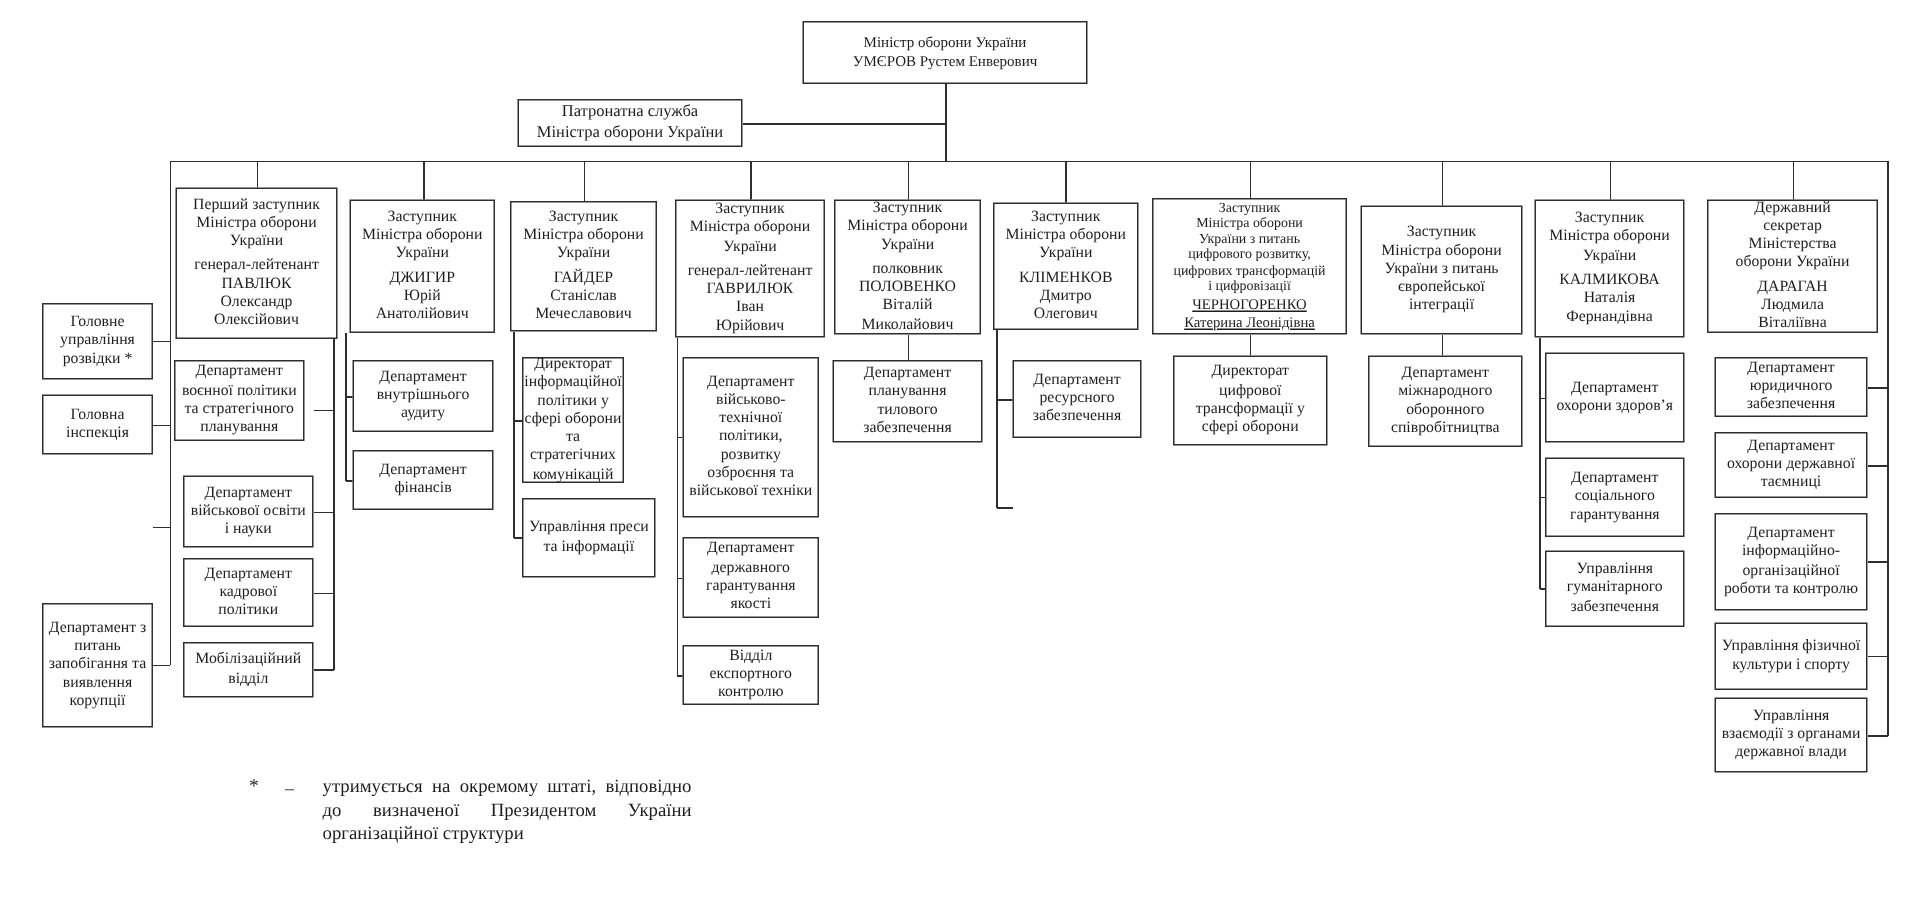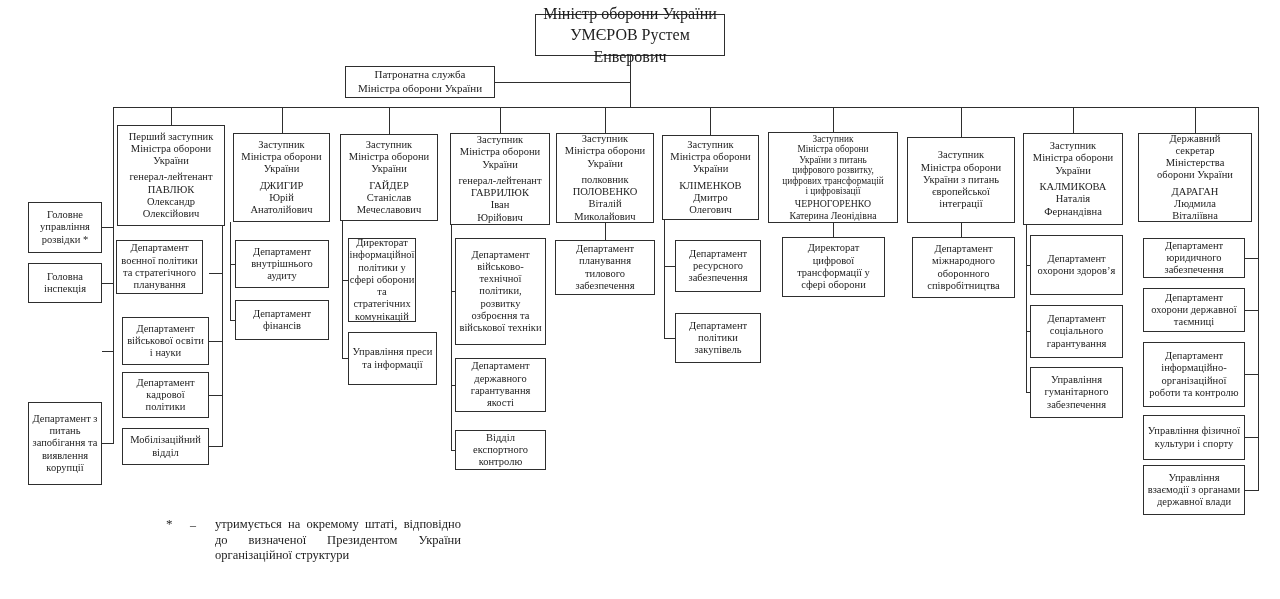--- a/index.html
+++ b/index.html
@@ -7,26 +7,26 @@
     position:relative;width:1280px;height:599px;background:#ffffff;overflow:hidden;
     font-family:"Liberation Serif","DejaVu Serif",serif;color:#1d1d1d;
   }
   .wires{position:absolute;left:0;top:0;width:1280px;height:599px;}
   .box{
     position:absolute;box-sizing:border-box;border:1px solid #2e2e2e;background:#fff;
     display:flex;flex-direction:column;align-items:center;justify-content:center;
     text-align:center;padding:1px 3px;font-size:10.5px;line-height:1.17;
     white-space:pre-line;
   }
-  .minister{font-size:16px;line-height:1.35;}
+  .minister{font-size:10px;line-height:1.35;}
   .patronage{font-size:11px;line-height:1.25;}
   .head .ht{white-space:pre-line;}
   .head .hn{white-space:pre-line;margin-top:4px;}
   .head7 .ht{font-size:9.3px;line-height:1.12;}
-  .head7 .hn{font-size:9.8px;margin-top:2px;line-height:1.15;}
+  .head7 .hn{font-size:9.8px;margin-top:2px;line-height:1.15;text-decoration:underline;}
   .footnote-star{position:absolute;left:166px;top:516px;font-size:13px;}
   .footnote-dash{position:absolute;left:190px;top:518px;font-size:12px;}
   .footnote-text{
     position:absolute;left:215px;top:517px;width:246px;
     font-size:12.5px;line-height:1.25;text-align:justify;
   }
 </style>
 </head>
 <body>
 
@@ -205,21 +205,20 @@
   <div class="box" style="left:348px;top:238px;width:68px;height:84px">Директорат інформаційної політики у сфері оборони та стратегічних комунікацій</div>
   <div class="box" style="left:348px;top:332px;width:89px;height:53px">Управління преси та інформації</div>
 
   <div class="box" style="left:455px;top:238px;width:91px;height:107px">Департамент військово-технічної політики, розвитку озброєння та військової техніки</div>
   <div class="box" style="left:455px;top:358px;width:91px;height:54px">Департамент державного гарантування якості</div>
   <div class="box" style="left:455px;top:430px;width:91px;height:40px">Відділ експортного контролю</div>
 
   <div class="box" style="left:555px;top:240px;width:100px;height:55px">Департамент планування тилового забезпечення</div>
 
   <div class="box" style="left:675px;top:240px;width:86px;height:52px">Департамент ресурсного забезпечення</div>
-  <div class="box" style="left:675px;top:313px;width:86px;height:50px">Департамент політики закупівель</div>
 
   <div class="box" style="left:782px;top:237px;width:103px;height:60px">Директорат цифрової трансформації у сфері оборони</div>
 
   <div class="box" style="left:912px;top:237px;width:103px;height:61px">Департамент міжнародного оборонного співробітництва</div>
 
   <div class="box" style="left:1030px;top:235px;width:93px;height:60px">Департамент охорони здоров’я</div>
   <div class="box" style="left:1030px;top:305px;width:93px;height:53px">Департамент соціального гарантування</div>
   <div class="box" style="left:1030px;top:367px;width:93px;height:51px">Управління гуманітарного забезпечення</div>
 
   <div class="box" style="left:1143px;top:238px;width:102px;height:40px">Департамент юридичного забезпечення</div>

